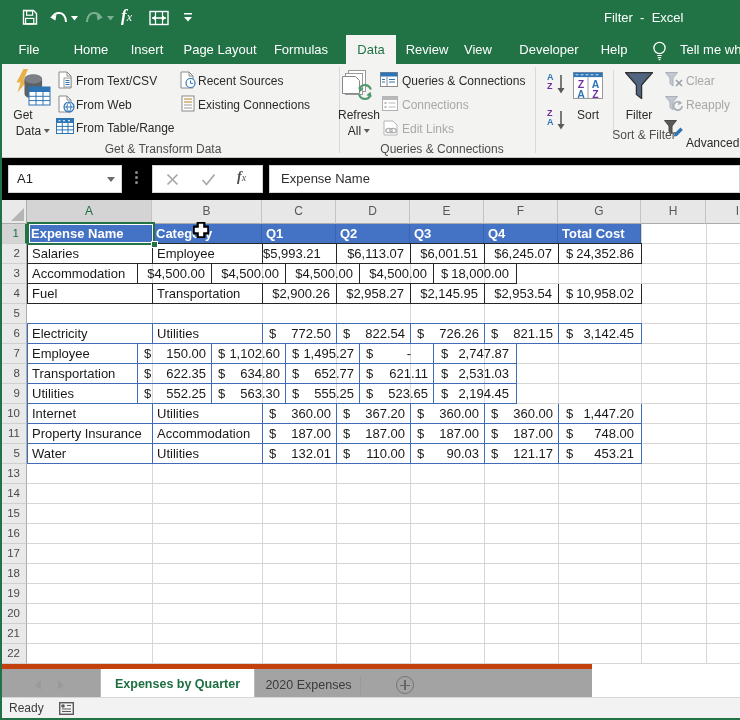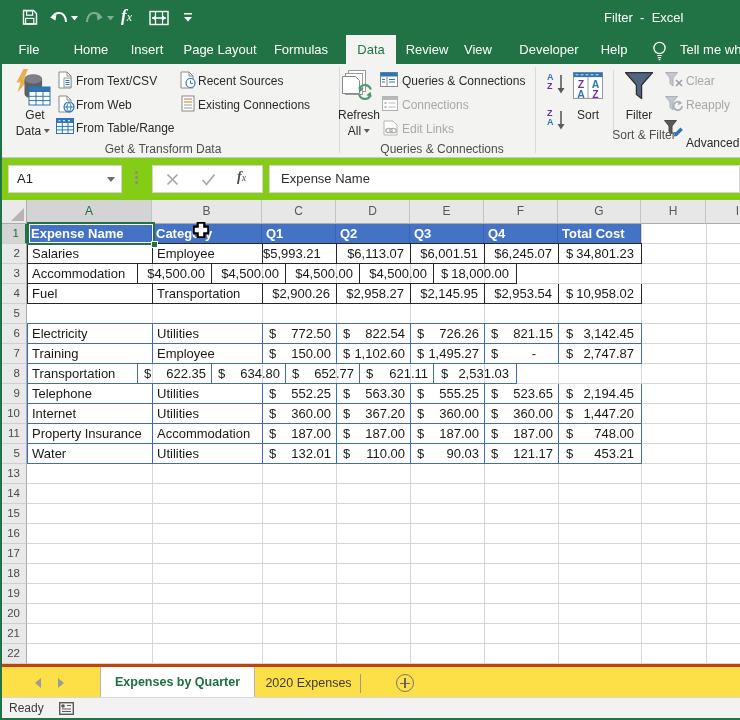--- a/index.html
+++ b/index.html
@@ -12,21 +12,21 @@
 #datatab{position:absolute;left:346px;top:0;width:50px;height:29px;background:#f3f3f2;color:#217346;text-align:center;line-height:29px;font-size:13px}
 
 #ribbon{position:absolute;left:2px;top:64px;width:738px;height:94px;background:#f3f3f2;border-bottom:1px solid #c9c9c9}
 .rlbl{position:absolute;font-size:12px;color:#4e4e4e;white-space:nowrap;transform:translateX(-50%)}
 .rtxt{position:absolute;font-size:12px;color:#2b2b2b;white-space:nowrap}
 .rgray{color:#a8a8a8}
 .rsep{position:absolute;top:3px;width:1px;height:86px;background:#d9d9d9}
 .bigtxt{position:absolute;font-size:12px;color:#2b2b2b;text-align:center;transform:translateX(-50%);white-space:nowrap}
 .car{display:inline-block;width:0;height:0;border-left:3.5px solid transparent;border-right:3.5px solid transparent;border-top:4px solid #5c5c5c;margin-left:3px;vertical-align:2px}
 
-#fbar{position:absolute;left:2px;top:158px;width:738px;height:42px;background:#84cc16}
+#fbar{position:absolute;left:2px;top:158px;width:738px;height:42px;background:#000000}
 #namebox{position:absolute;left:6px;top:7px;width:114px;height:28px;background:#fff;border:1px solid #d4d4d4;font-size:13px;color:#222;line-height:26px;padding-left:8px}
 #namebox .dd{position:absolute;right:6px;top:11px;width:0;height:0;border-left:4px solid transparent;border-right:4px solid transparent;border-top:5px solid #6a6a6a}
 #fxbox{position:absolute;left:150px;top:7px;width:111px;height:28px;background:#fff;border:1px solid #d4d4d4}
 #fmbox{position:absolute;left:267px;top:7px;width:471px;height:28px;background:#fff;border:1px solid #d4d4d4}
 
 #grid{position:absolute;left:2px;top:200px;width:738px;height:464px;background:#fff;overflow:hidden}
 #corner{position:absolute;left:0;top:0;width:25px;height:24px;background:#e9e9e9;border-right:1px solid #acacac;border-bottom:1px solid #acacac}
 #corner .tri{position:absolute;right:2px;bottom:2px;width:0;height:0;border-left:13px solid transparent;border-bottom:13px solid #b5b5b5}
 .ch{position:absolute;top:0;height:24px;background:#e7e7e7;border-right:1px solid #c3c3c3;border-bottom:1px solid #acacac;font-size:12px;color:#595959;text-align:center;line-height:23px}
 .chsel{background:#d4d4d4;color:#1d6f42;border-bottom:2px solid #217346;line-height:22px}
@@ -42,21 +42,21 @@
 .grow .acc i,.grow .acc u{font-style:normal;text-decoration:none}
 .b1{background:#4472c4;color:#fff;font-weight:bold;border-bottom:1px solid #2c4f8e}
 .b1 .cl{border-right:1px solid #3a62ae}
 .b2 .cl{border-right:1px solid #262626;border-bottom:1px solid #262626}
 .b2{border-left:1px solid #262626}
 .btop2{border-top:1px solid #262626}
 .b3 .cl{border-right:1px solid #3f6cb8;border-bottom:1px solid #3f6cb8}
 .b3{border-left:1px solid #3f6cb8}
 .btop3{border-top:1px solid #3f6cb8}
 
-#shbar{position:absolute;left:2px;top:664px;width:738px;height:33px;background:#fde047;border-top:3px solid #c2410c}
+#shbar{position:absolute;left:2px;top:664px;width:590px;height:33px;background:#a3a3a3;border-top:5px solid #c2410c}
 #shtab1{position:absolute;left:98px;top:0;width:155px;height:33px;background:#fff;border-left:1px solid #b7b7b7;border-right:1px solid #b7b7b7;border-bottom:3px solid #217346;color:#1d6f42;font-weight:bold;font-size:12.5px;text-align:center;line-height:30px}
 #shtab2{position:absolute;left:255px;top:0;width:103px;height:33px;color:#3b3b3b;font-size:12.5px;text-align:center;line-height:33px}
 #shdiv{position:absolute;left:358px;top:7px;width:1px;height:19px;background:#9a9a9a}
 #plusbtn{position:absolute;left:394px;top:7px;width:18px;height:18px;border:1px solid #767676;border-radius:50%;color:#555}
 #plusbtn:before{content:"";position:absolute;left:3px;top:7.5px;width:10px;height:1.4px;background:#666}
 #plusbtn:after{content:"";position:absolute;left:7.3px;top:3px;width:1.4px;height:10px;background:#666}
 
 #sbar{position:absolute;left:2px;top:697px;width:738px;height:21px;background:#f2f2f2;border-top:1px solid #d7d7d7}
 #sbar .r{position:absolute;left:7px;top:3px;font-size:12px;color:#3b3b3b}
 
@@ -128,21 +128,21 @@
     <path d="M8.5 0 L1.5 13.5 h4 L2.5 23.5 l10.5 -12.5 h-4.5 L13 0 z" fill="#e8b048"></path>
     <path d="M9.5 10 a8.8 4.6 0 0 1 17.6 0 v15 a8.8 4.6 0 0 1 -17.6 0 z" fill="#5d6166"></path>
     <ellipse cx="18.3" cy="10" rx="8.8" ry="4.6" fill="#7d8187"></ellipse>
     <rect x="14" y="18" width="21" height="18" fill="#fff" stroke="#2e75b6"></rect>
     <rect x="14" y="18" width="21" height="5" fill="#2e75b6"></rect>
     <line x1="21" y1="23" x2="21" y2="36" stroke="#2e75b6"></line>
     <line x1="28" y1="23" x2="28" y2="36" stroke="#2e75b6"></line>
     <line x1="14" y1="27.3" x2="35" y2="27.3" stroke="#2e75b6"></line>
     <line x1="14" y1="31.6" x2="35" y2="31.6" stroke="#2e75b6"></line>
   </svg>
-  <div class="bigtxt" style="left:33px;top:44px">Get</div>
+  <div class="bigtxt" style="left:21px;top:44px">Get</div>
   <div class="bigtxt" style="left:31px;top:60px">Data<span class="car"></span></div>
 
   <svg class="abs" style="left:56px;top:7px" width="15" height="18" viewBox="0 0 15 18">
     <path d="M1 1 h8 l4 4 v12 h-12 z" fill="#fff" stroke="#8a8a8a"></path>
     <path d="M9 1 v4 h4" fill="none" stroke="#8a8a8a"></path>
     <rect x="6" y="7" width="7" height="9" fill="#fff" stroke="#9a9a9a"></rect>
     <path d="M7.5 9.5 h4 M7.5 11.5 h4 M7.5 13.5 h4" stroke="#2e75b6"></path>
   </svg>
   <div class="rtxt" style="left:74px;top:10px">From Text/CSV</div>
 
@@ -366,21 +366,21 @@
     </div>
   <div class="grow b2 btop2" style="top:43px;height:21px">
       <div class="cl" style="width:125px;padding-left:4px">Salaries</div>
       <div class="cl" style="width:110px;padding-left:4px">Employee</div>
       <div class="cl num" style="width:74px;padding-right:20px">$5,993.21</div>
       <div class="cl num" style="width:74px;padding-right:6px">$6,113.07</div>
       <div class="cl num" style="width:74px;padding-right:6px">$6,001.51</div>
       <div class="cl num" style="width:74px;padding-right:6px">$6,245.07</div>
       <div class="cl acc" style="width:83px;padding-left:7px">
         <i>$</i>
-        <u style="padding-right:7px">34,801.23</u>
+        <u style="padding-right:7px">24,352.86</u>
       </div>
     </div>
 <div class="grow b2" style="top:64px">
       <div class="cl" style="width:110px;padding-left:4px">Accommodation</div>
       <div class="cl num" style="width:74px;padding-right:6px">$4,500.00</div>
       <div class="cl num" style="width:74px;padding-right:6px">$4,500.00</div>
       <div class="cl num" style="width:74px;padding-right:6px">$4,500.00</div>
       <div class="cl num" style="width:74px;padding-right:6px">$4,500.00</div>
       <div class="cl acc" style="width:83px;padding-left:7px">
         <i>$</i>
@@ -417,21 +417,20 @@
       <div class="cl acc" style="width:74px;padding-left:6px">
         <i>$</i>
         <u style="padding-right:5px">821.15</u>
       </div>
       <div class="cl acc" style="width:83px;padding-left:7px">
         <i>$</i>
         <u style="padding-right:7px">3,142.45</u>
       </div>
     </div>
 <div class="grow b3" style="top:144px">
-      <div class="cl" style="width:125px;padding-left:4px">Training</div>
       <div class="cl" style="width:110px;padding-left:4px">Employee</div>
       <div class="cl acc" style="width:74px;padding-left:6px">
         <i>$</i>
         <u style="padding-right:5px">150.00</u>
       </div>
       <div class="cl acc" style="width:74px;padding-left:6px">
         <i>$</i>
         <u style="padding-right:5px">1,102.60</u>
       </div>
       <div class="cl acc" style="width:74px;padding-left:6px">
@@ -464,21 +463,20 @@
       <div class="cl acc" style="width:74px;padding-left:6px">
         <i>$</i>
         <u style="padding-right:5px">621.11</u>
       </div>
       <div class="cl acc" style="width:83px;padding-left:7px">
         <i>$</i>
         <u style="padding-right:7px">2,531.03</u>
       </div>
     </div>
 <div class="grow b3" style="top:184px">
-      <div class="cl" style="width:125px;padding-left:4px">Telephone</div>
       <div class="cl" style="width:110px;padding-left:4px">Utilities</div>
       <div class="cl acc" style="width:74px;padding-left:6px">
         <i>$</i>
         <u style="padding-right:5px">552.25</u>
       </div>
       <div class="cl acc" style="width:74px;padding-left:6px">
         <i>$</i>
         <u style="padding-right:5px">563.30</u>
       </div>
       <div class="cl acc" style="width:74px;padding-left:6px">

